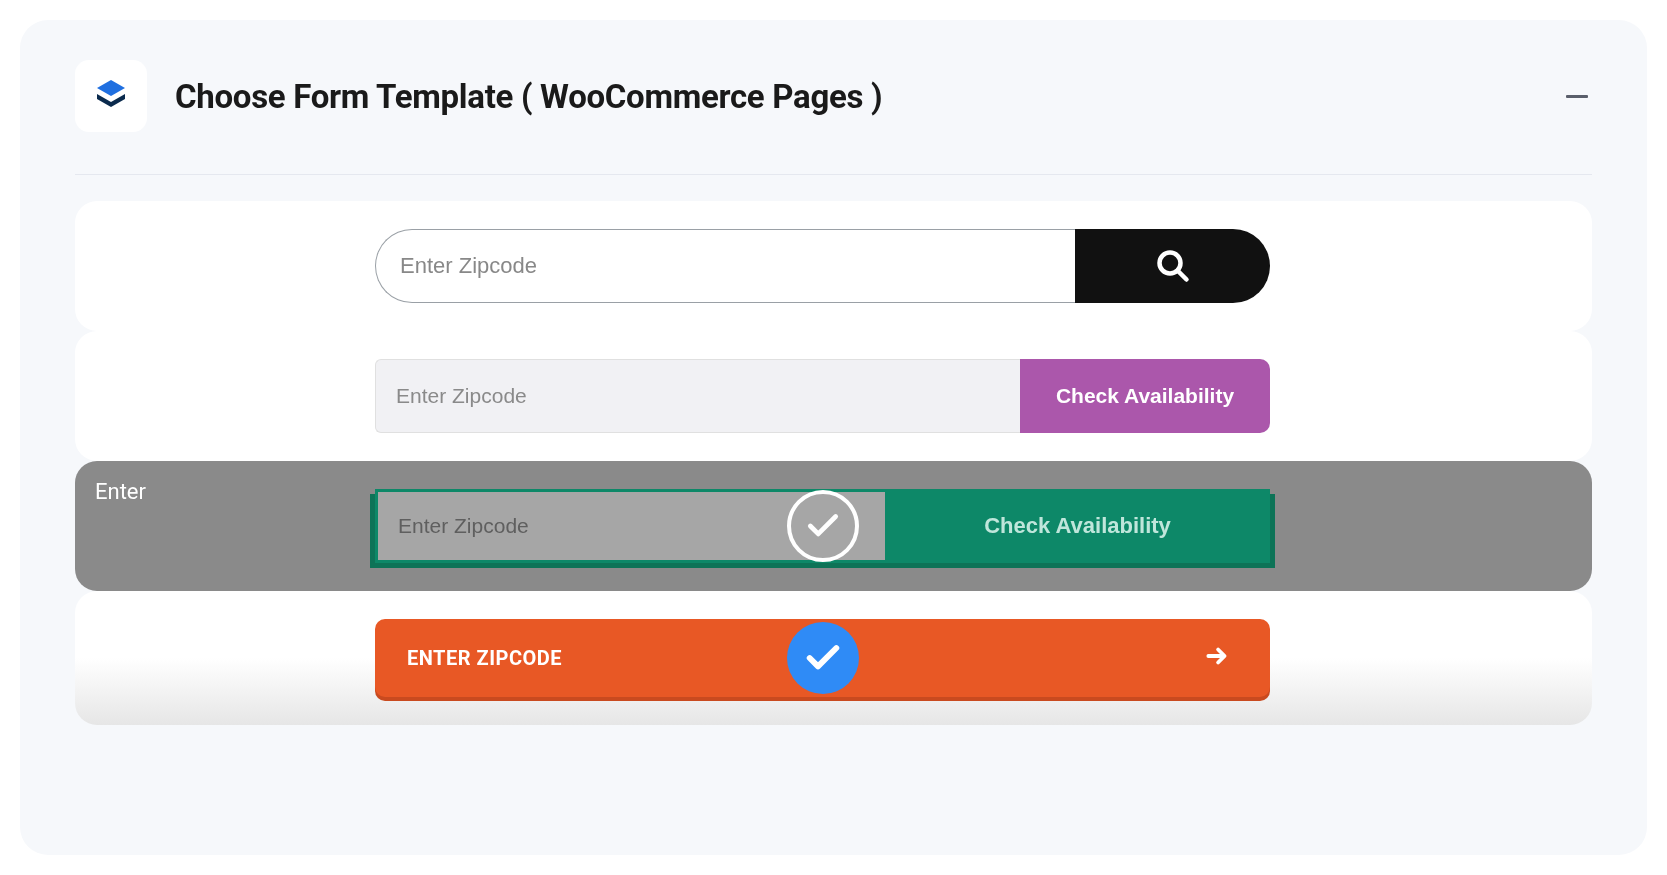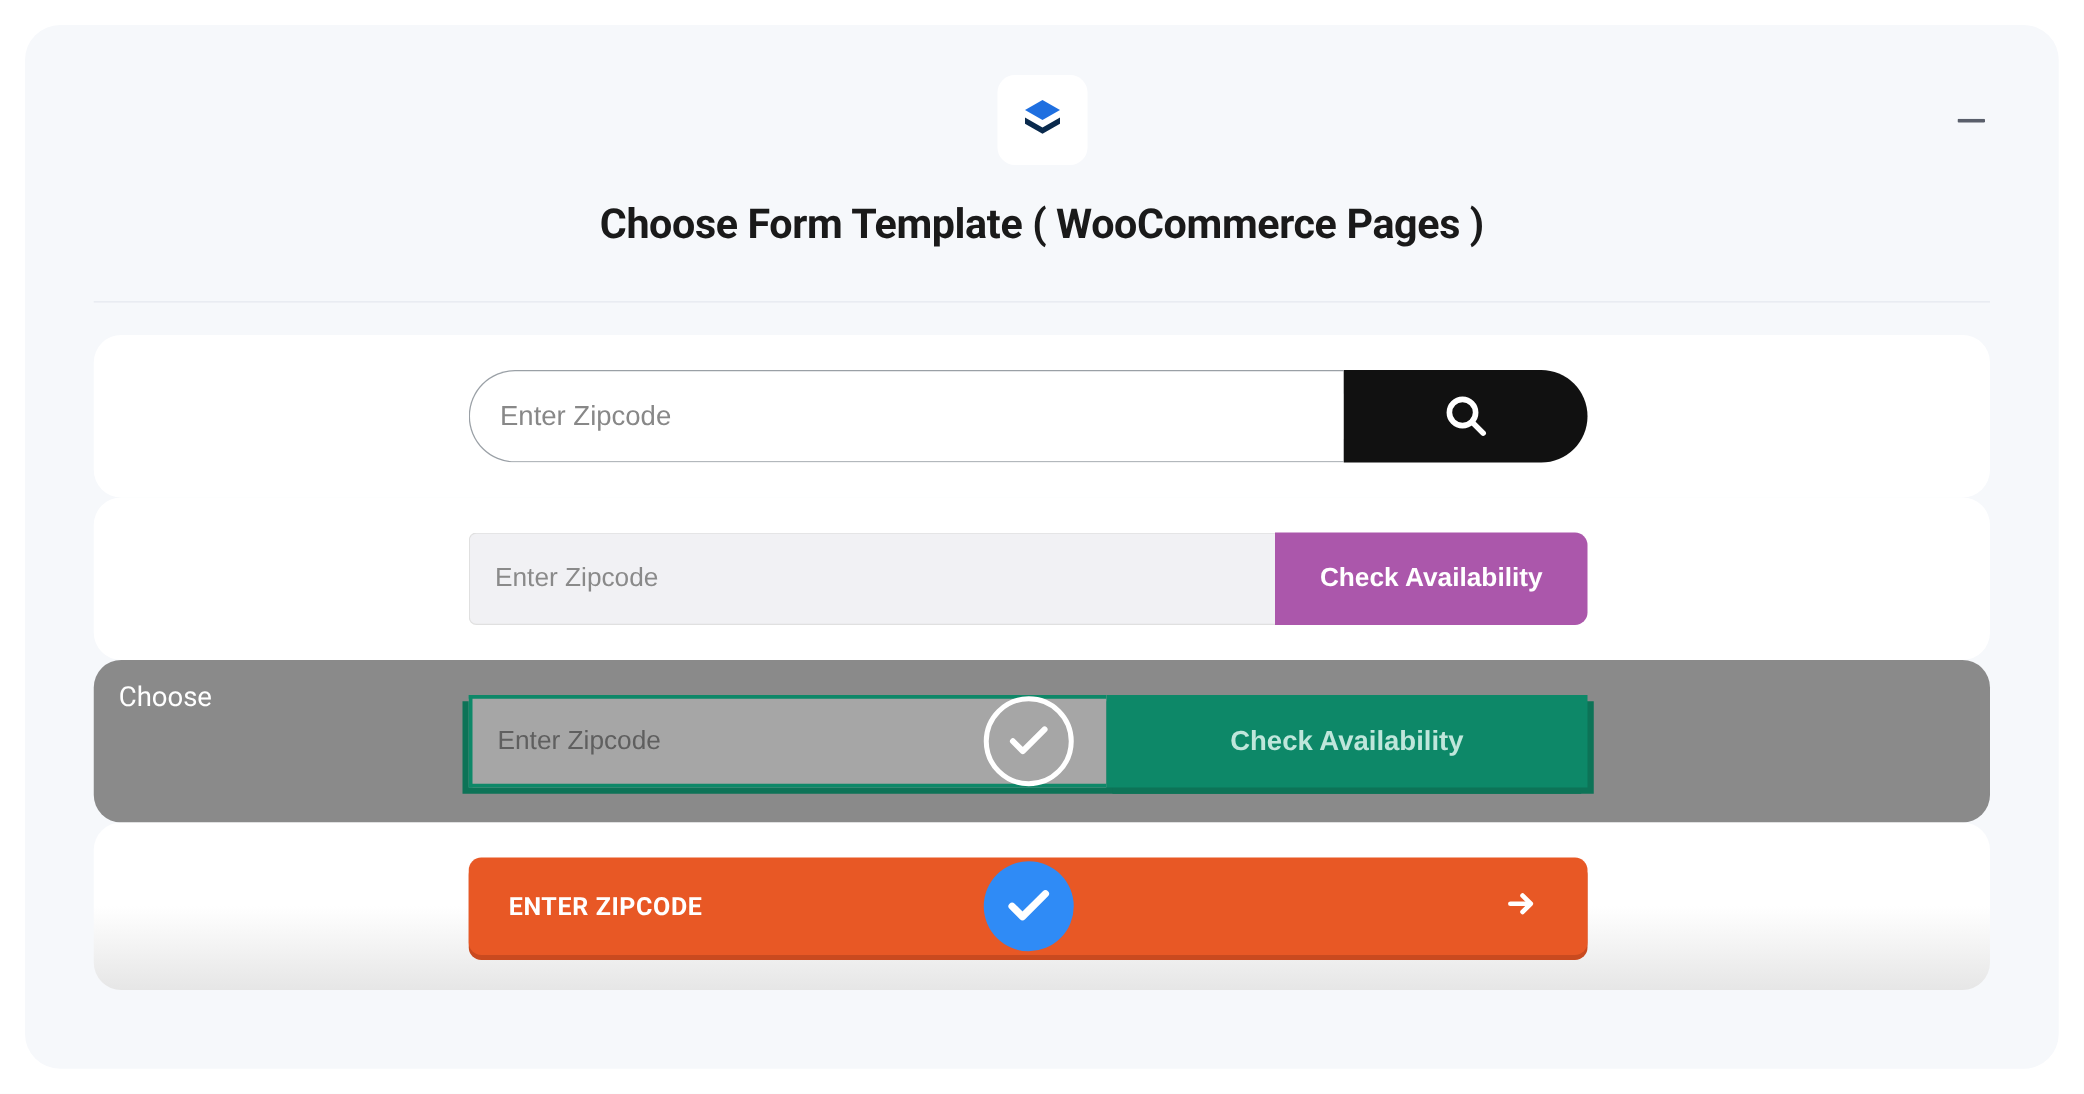--- a/index.html
+++ b/index.html
@@ -16,21 +16,20 @@
   padding: 40px 55px 55px;
   height: 100%;
 }
 .panel-header {
   display: flex;
   align-items: center;
   gap: 28px;
   padding-bottom: 42px;
   border-bottom: 1px solid #e5e8ef;
   position: relative;
-  flex-direction: column;
 }
 .logo-box {
   width: 72px;
   height: 72px;
   background: #fff;
   border-radius: 14px;
   display: flex;
   align-items: center;
   justify-content: center;
 }
@@ -244,21 +243,21 @@
     </div>
 
     <div class="template-card">
       <div class="form-row">
         <input class="t2-input" readonly="" placeholder="Enter Zipcode" style="">
         <button class="t2-btn">Check Availability</button>
       </div>
     </div>
 
     <div class="template-card selected">
-      <span class="card-label">Choose</span>
+      <span class="card-label">Enter</span>
       <div class="form-row">
         <input class="t3-input" readonly="" placeholder="Enter Zipcode" style="">
         <button class="t3-btn">Check Availability</button>
         <div class="check-circle">
           <svg viewBox="0 0 24 24" fill="none" stroke="#fff" stroke-width="3" stroke-linecap="round" stroke-linejoin="round">
             <polyline points="4 12 9 17 20 6"></polyline>
           </svg>
         </div>
       </div>
     </div>

